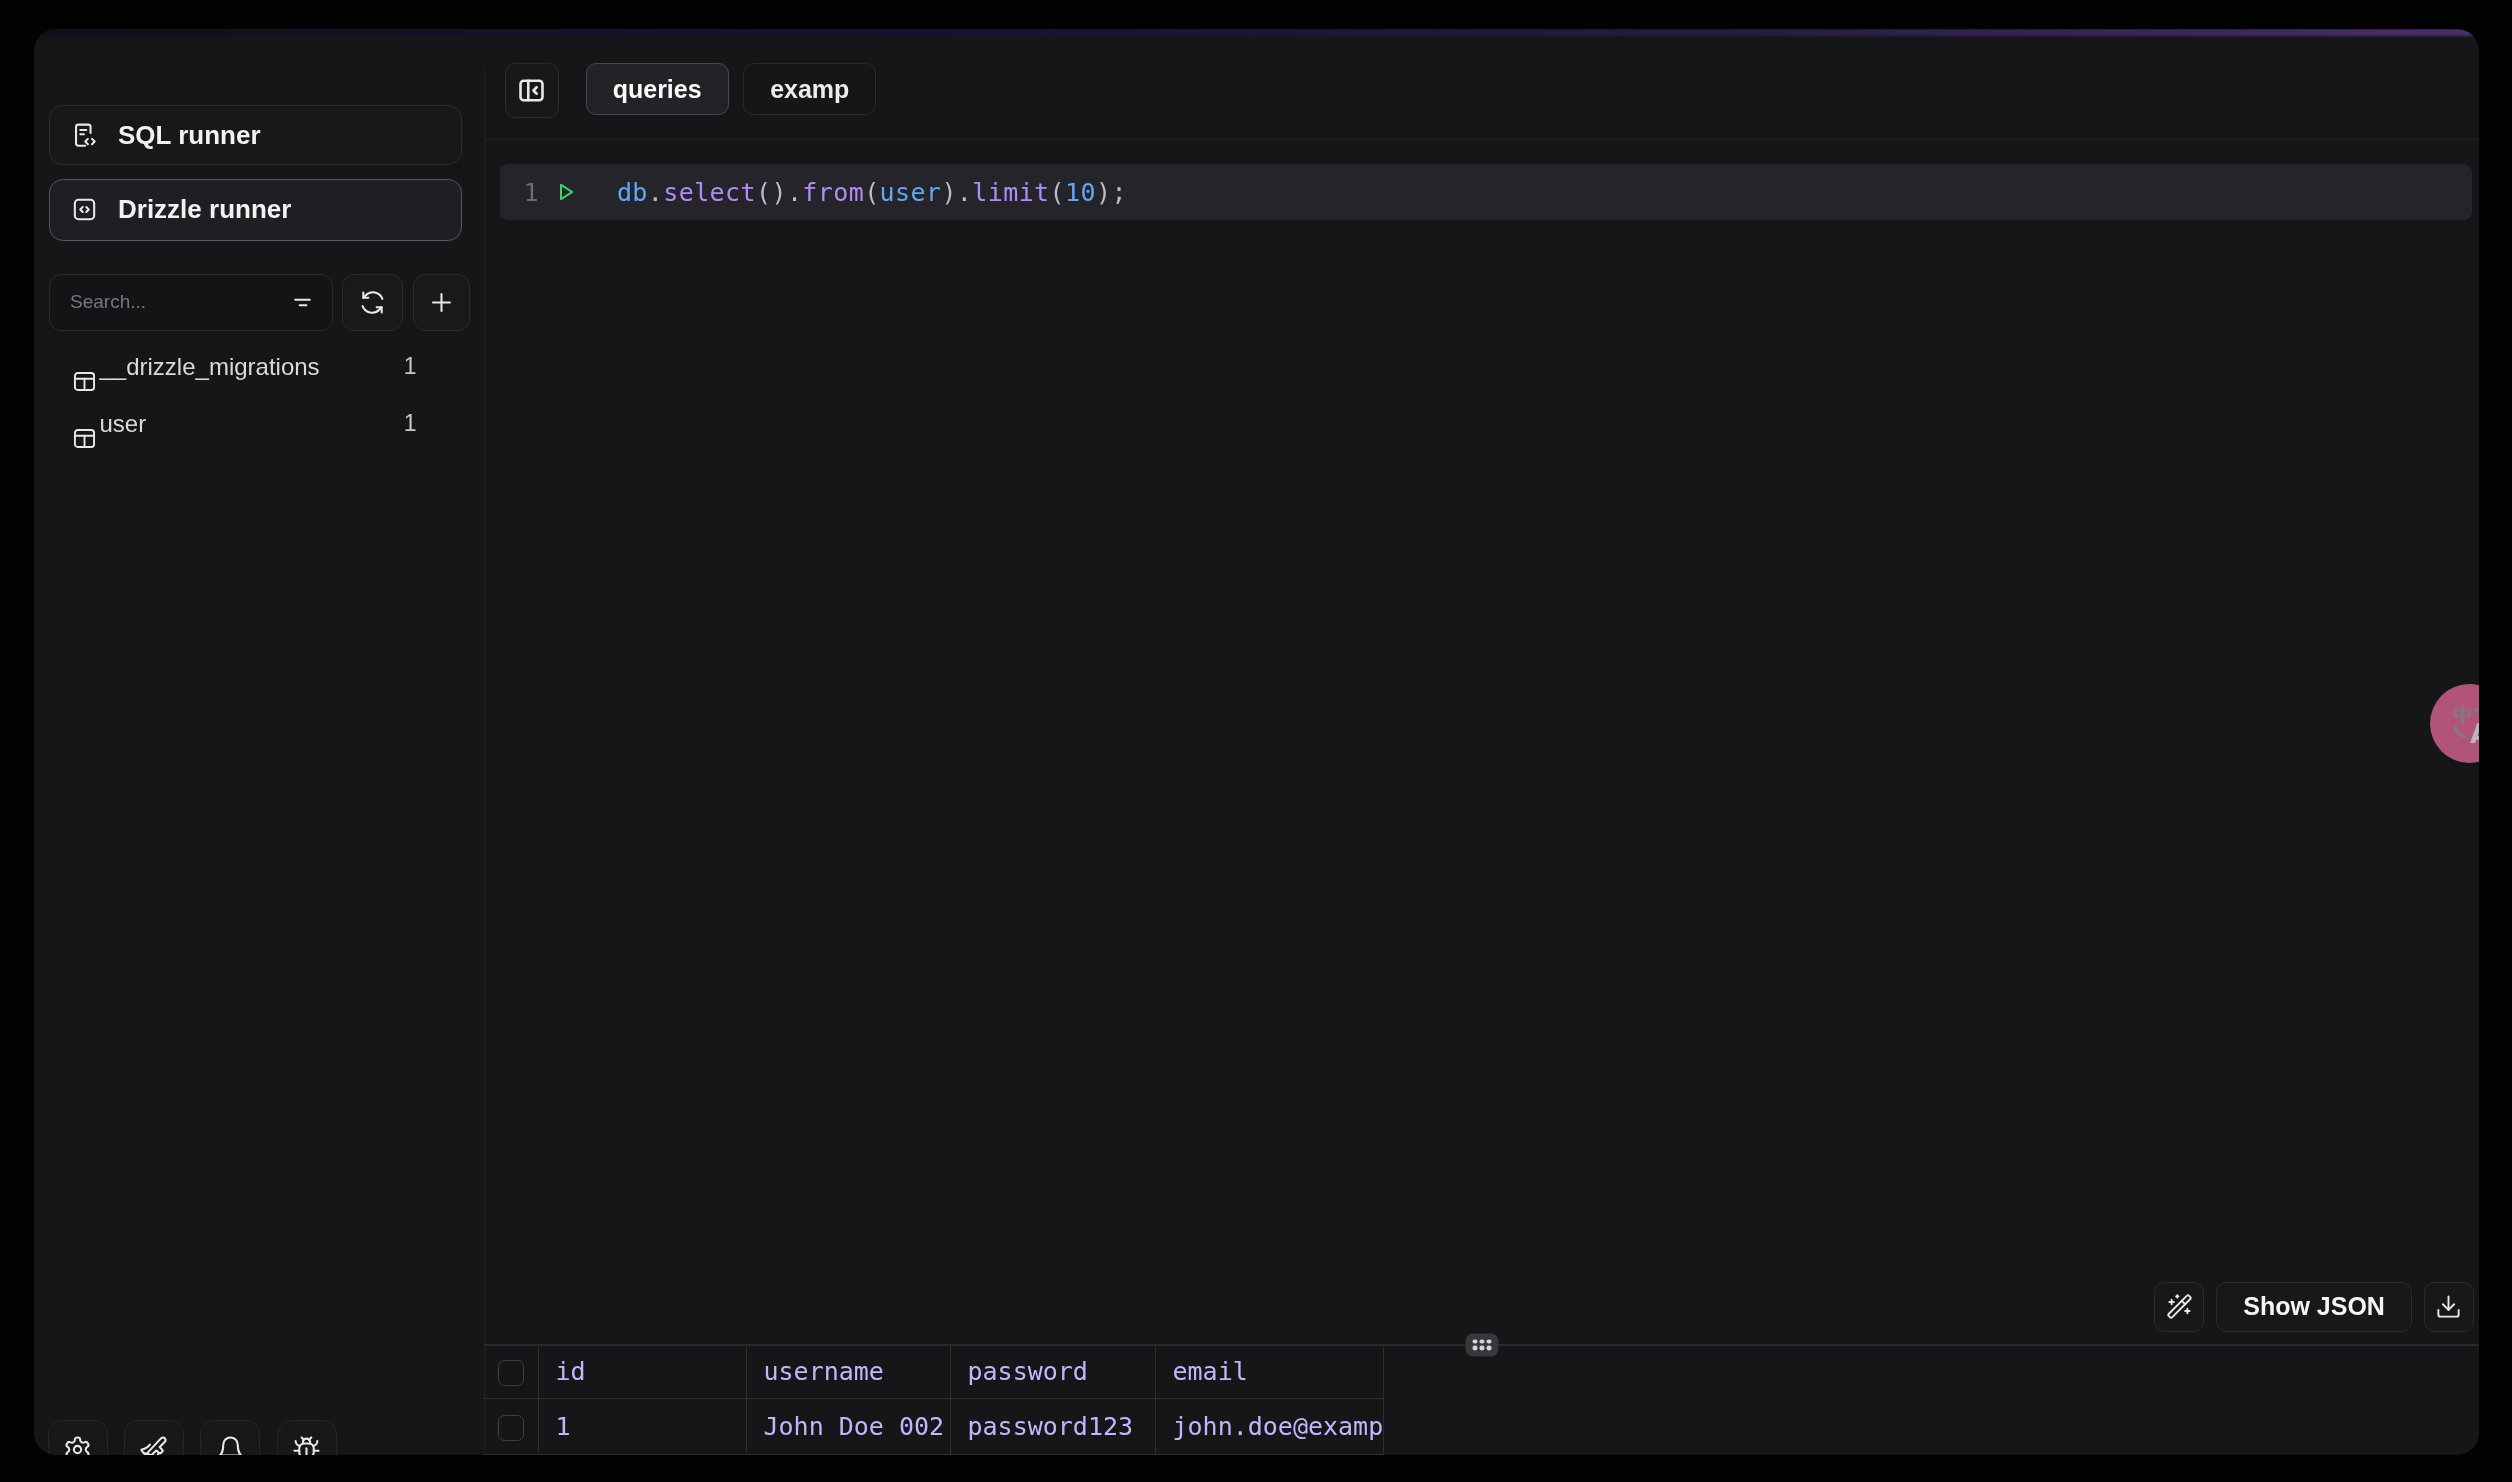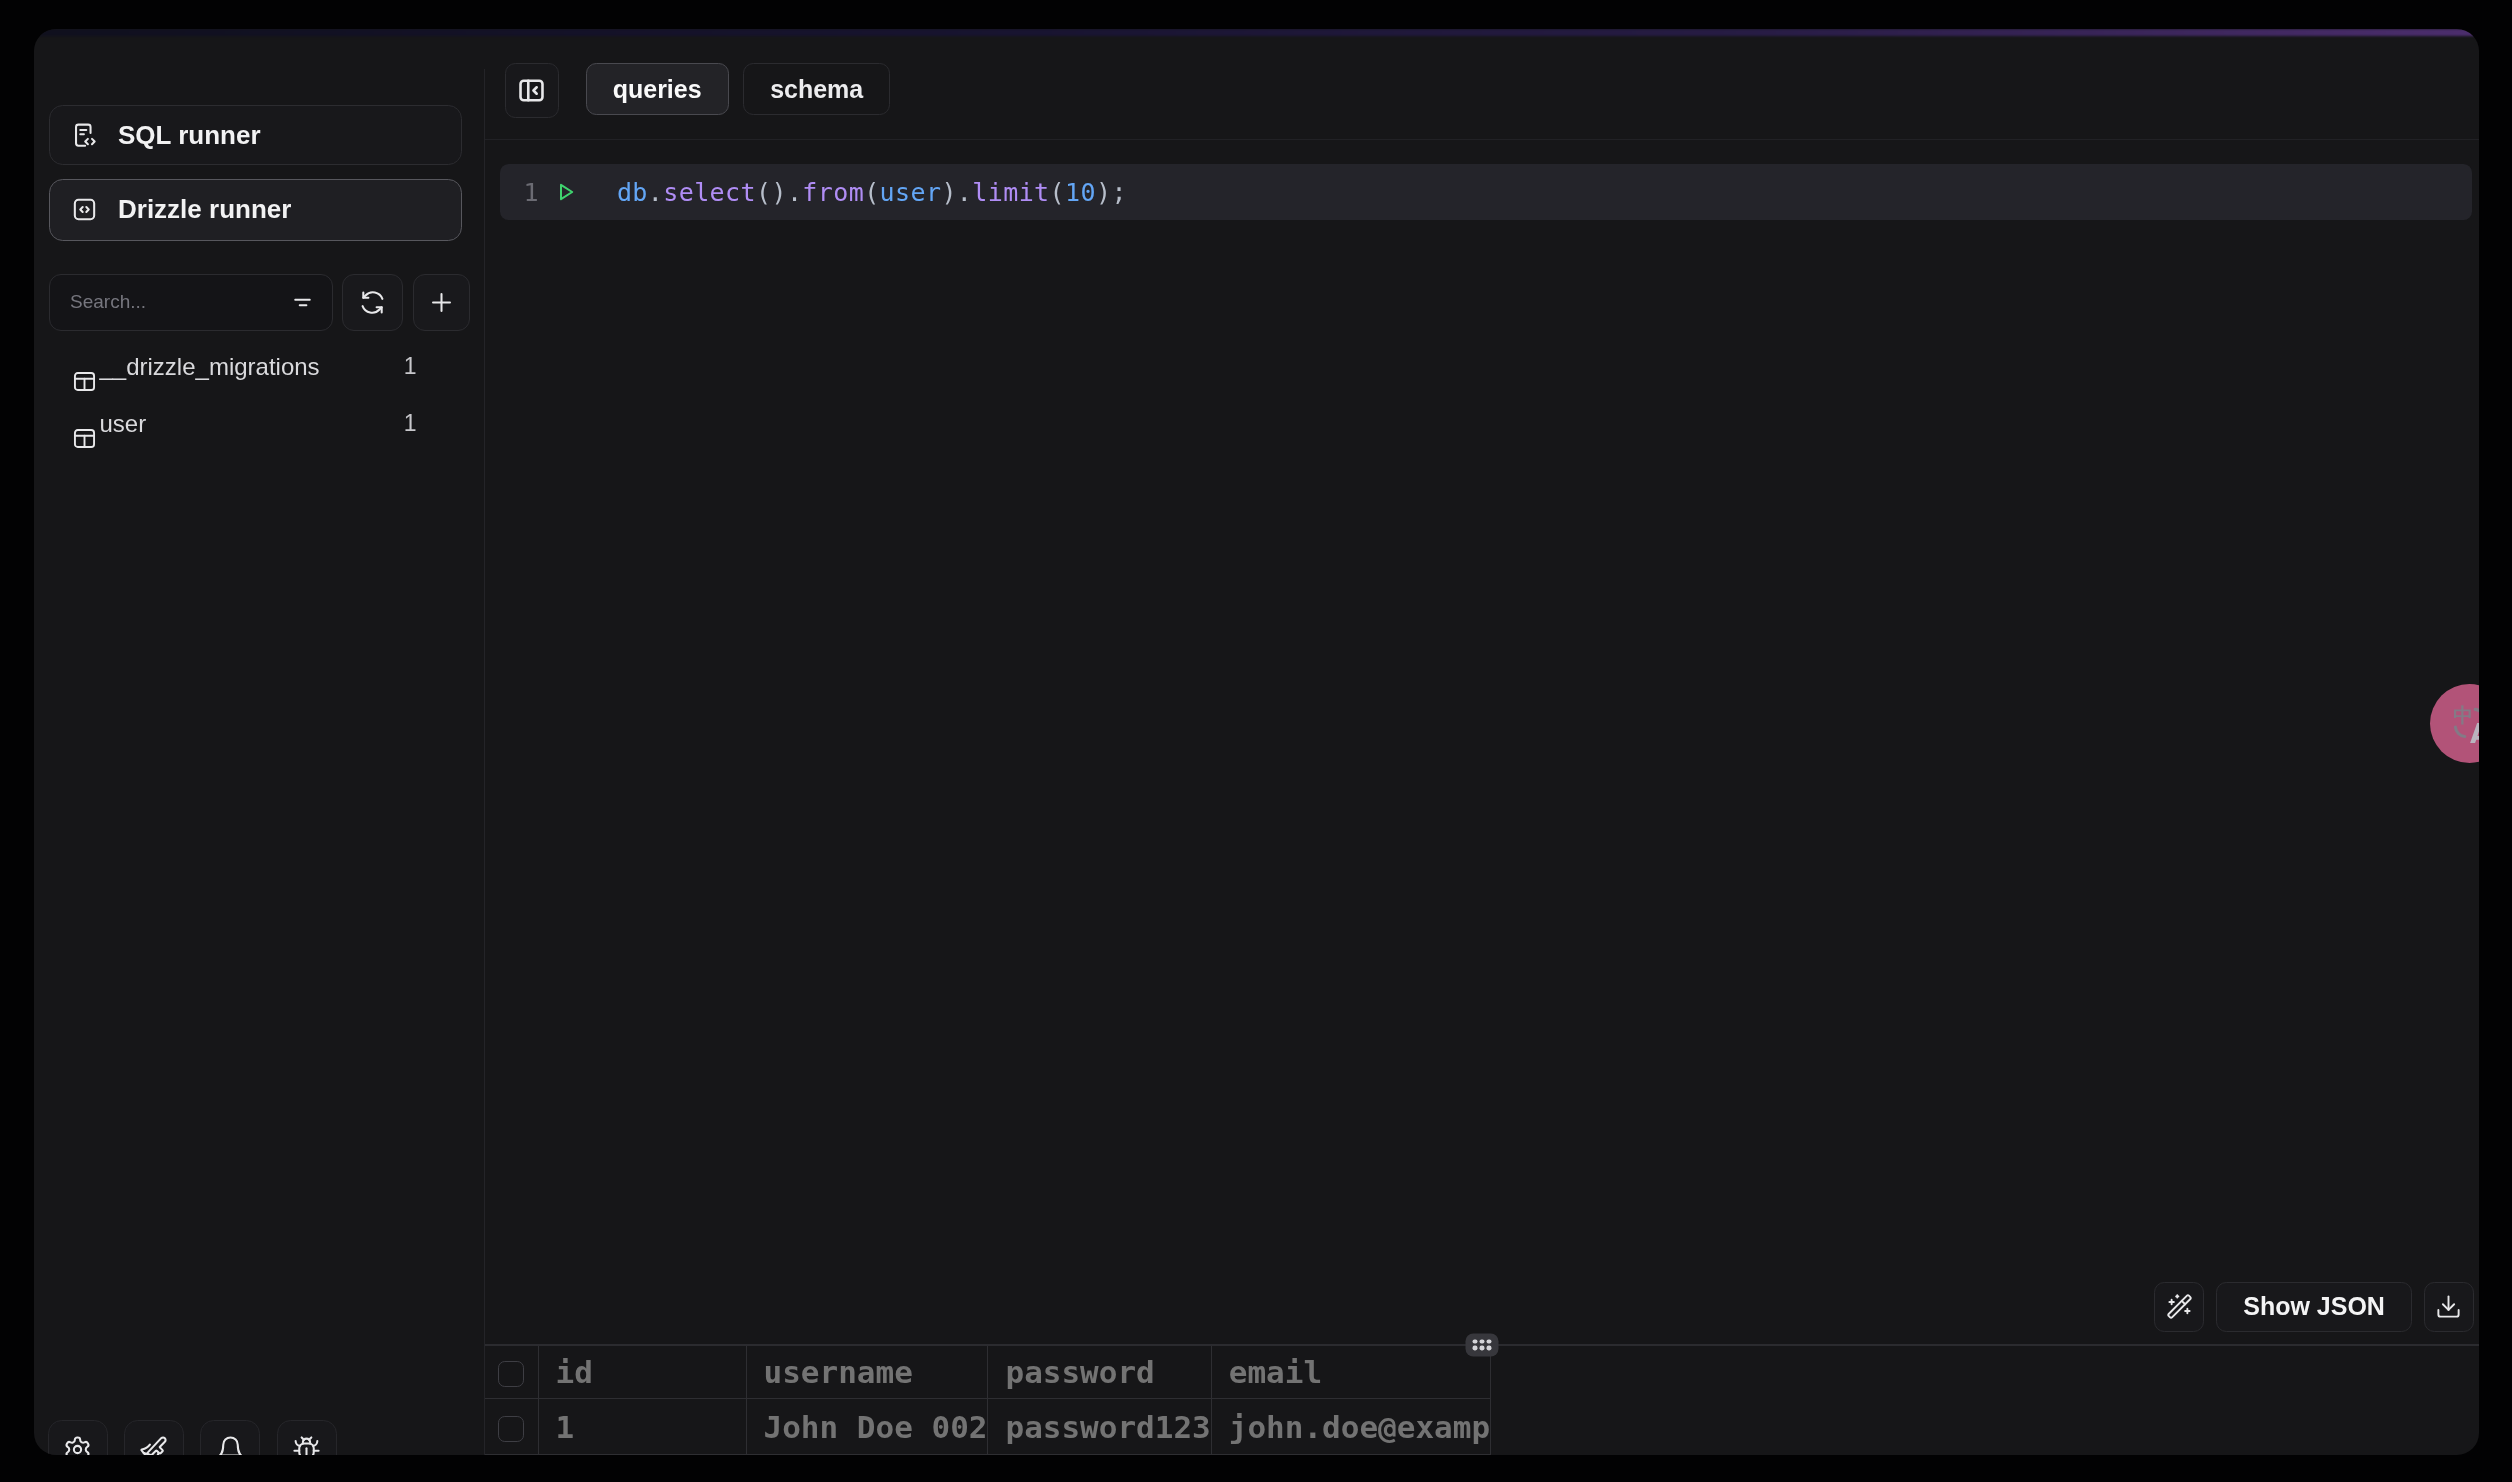--- a/index.html
+++ b/index.html
@@ -116,21 +116,21 @@
   .results { flex:0 0 auto; }
   .rtable { border-collapse:collapse; table-layout:fixed; font-family:"DejaVu Sans Mono", monospace; }
   .rtable col.c-cb { width:53px; }
   .rtable col.c-id { width:208px; }
   .rtable col.c-un { width:204px; }
   .rtable col.c-pw { width:205px; }
   .rtable col.c-em { width:206px; }
   .rtable th, .rtable td {
     border-right:1.7px solid #2e2e32; border-bottom:1.7px solid #2e2e32;
     height:53px; padding:0 0 0 17px; text-align:left; vertical-align:middle;
-    color:#737373; font-size:31px; font-weight:700; white-space:nowrap; overflow:hidden;
+    color:#c4b5fd; font-size:25px; font-weight:400; white-space:nowrap; overflow:hidden;
   }
   .rtable td { height:56px; }
   .rtable .cb-cell { padding:0; text-align:center; }
   .checkbox {
     display:inline-block; width:26px; height:26px; border:1.7px solid #3e3e44; border-radius:6.8px;
     vertical-align:middle; cursor:pointer;
   }
 
   
   .translate-fab {
@@ -281,21 +281,21 @@
               <rect x="3.5" y="4.5" width="17" height="15" rx="2.5"></rect>
               <path d="M9.5 4.5v15"></path>
               <path d="M16 9.5 13.5 12l2.5 2.5"></path>
             </svg>
           </span>
         </div>
         <div class="tab active">
           <span>queries</span>
         </div>
         <div class="tab">
-          <span>schema</span>
+          <span>examp</span>
         </div>
       </div>
 
       <div class="editor">
         <div class="code-line">
           <span class="line-no">1</span>
           <span class="play">
             <svg width="24" height="26" viewBox="0 0 24 24" style="stroke:#3fd26e; stroke-width:2; fill:none; stroke-linejoin:round;">
               <path d="M7 4.8 18.2 12 7 19.2Z"></path>
             </svg>

